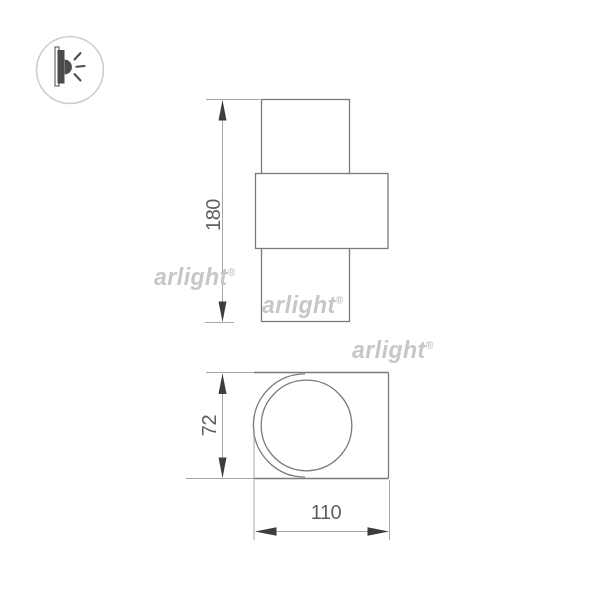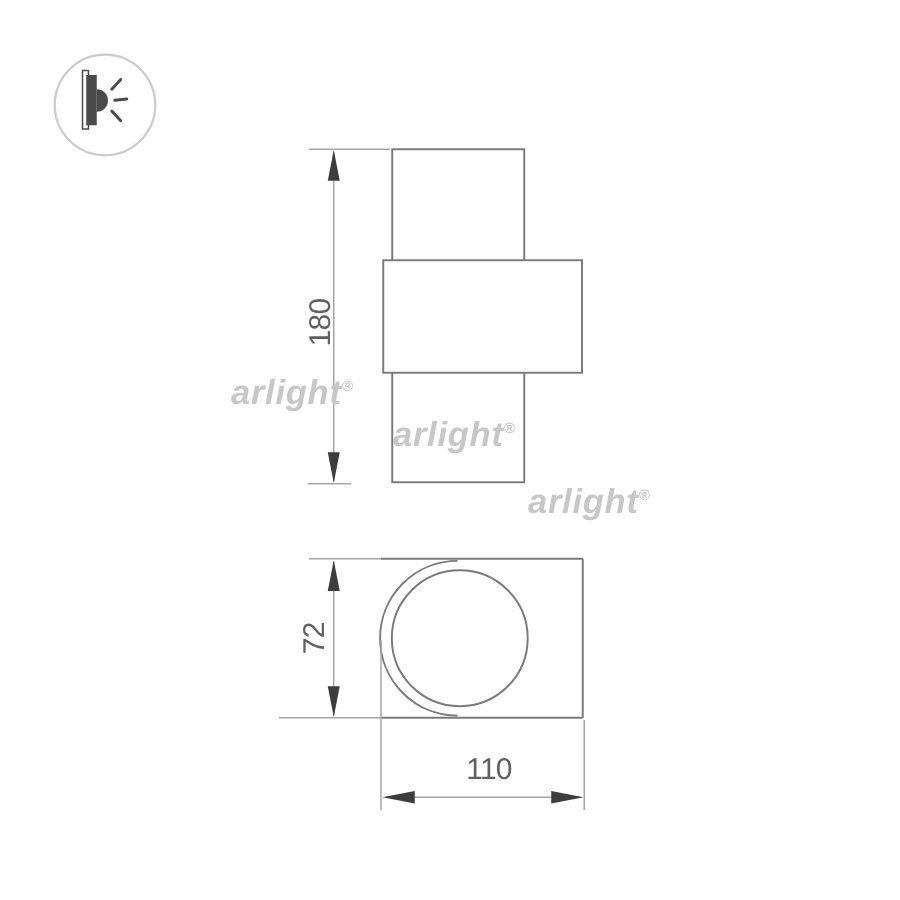--- a/index.html
+++ b/index.html
@@ -32,20 +32,21 @@
     position: absolute;
     color: var(--color-watermark, #c7c7c7);
     font-family: "Liberation Sans", sans-serif;
     font-style: italic;
     font-weight: bold;
     font-size: 23px;
     letter-spacing: 0.5px;
     line-height: 1;
     white-space: nowrap;
     user-select: none;
+    margin-top: 16px;
   }
   .watermark sup { font-size: 10px; vertical-align: super; letter-spacing: 0; }
   .wm-1 { left: 154px; top: 250px; }
   .wm-2 { left: 262px; top: 278px; }
   .wm-3 { left: 352px; top: 323px; }
 </style>
 </head>
 <body>
 
 <div class="canvas">

